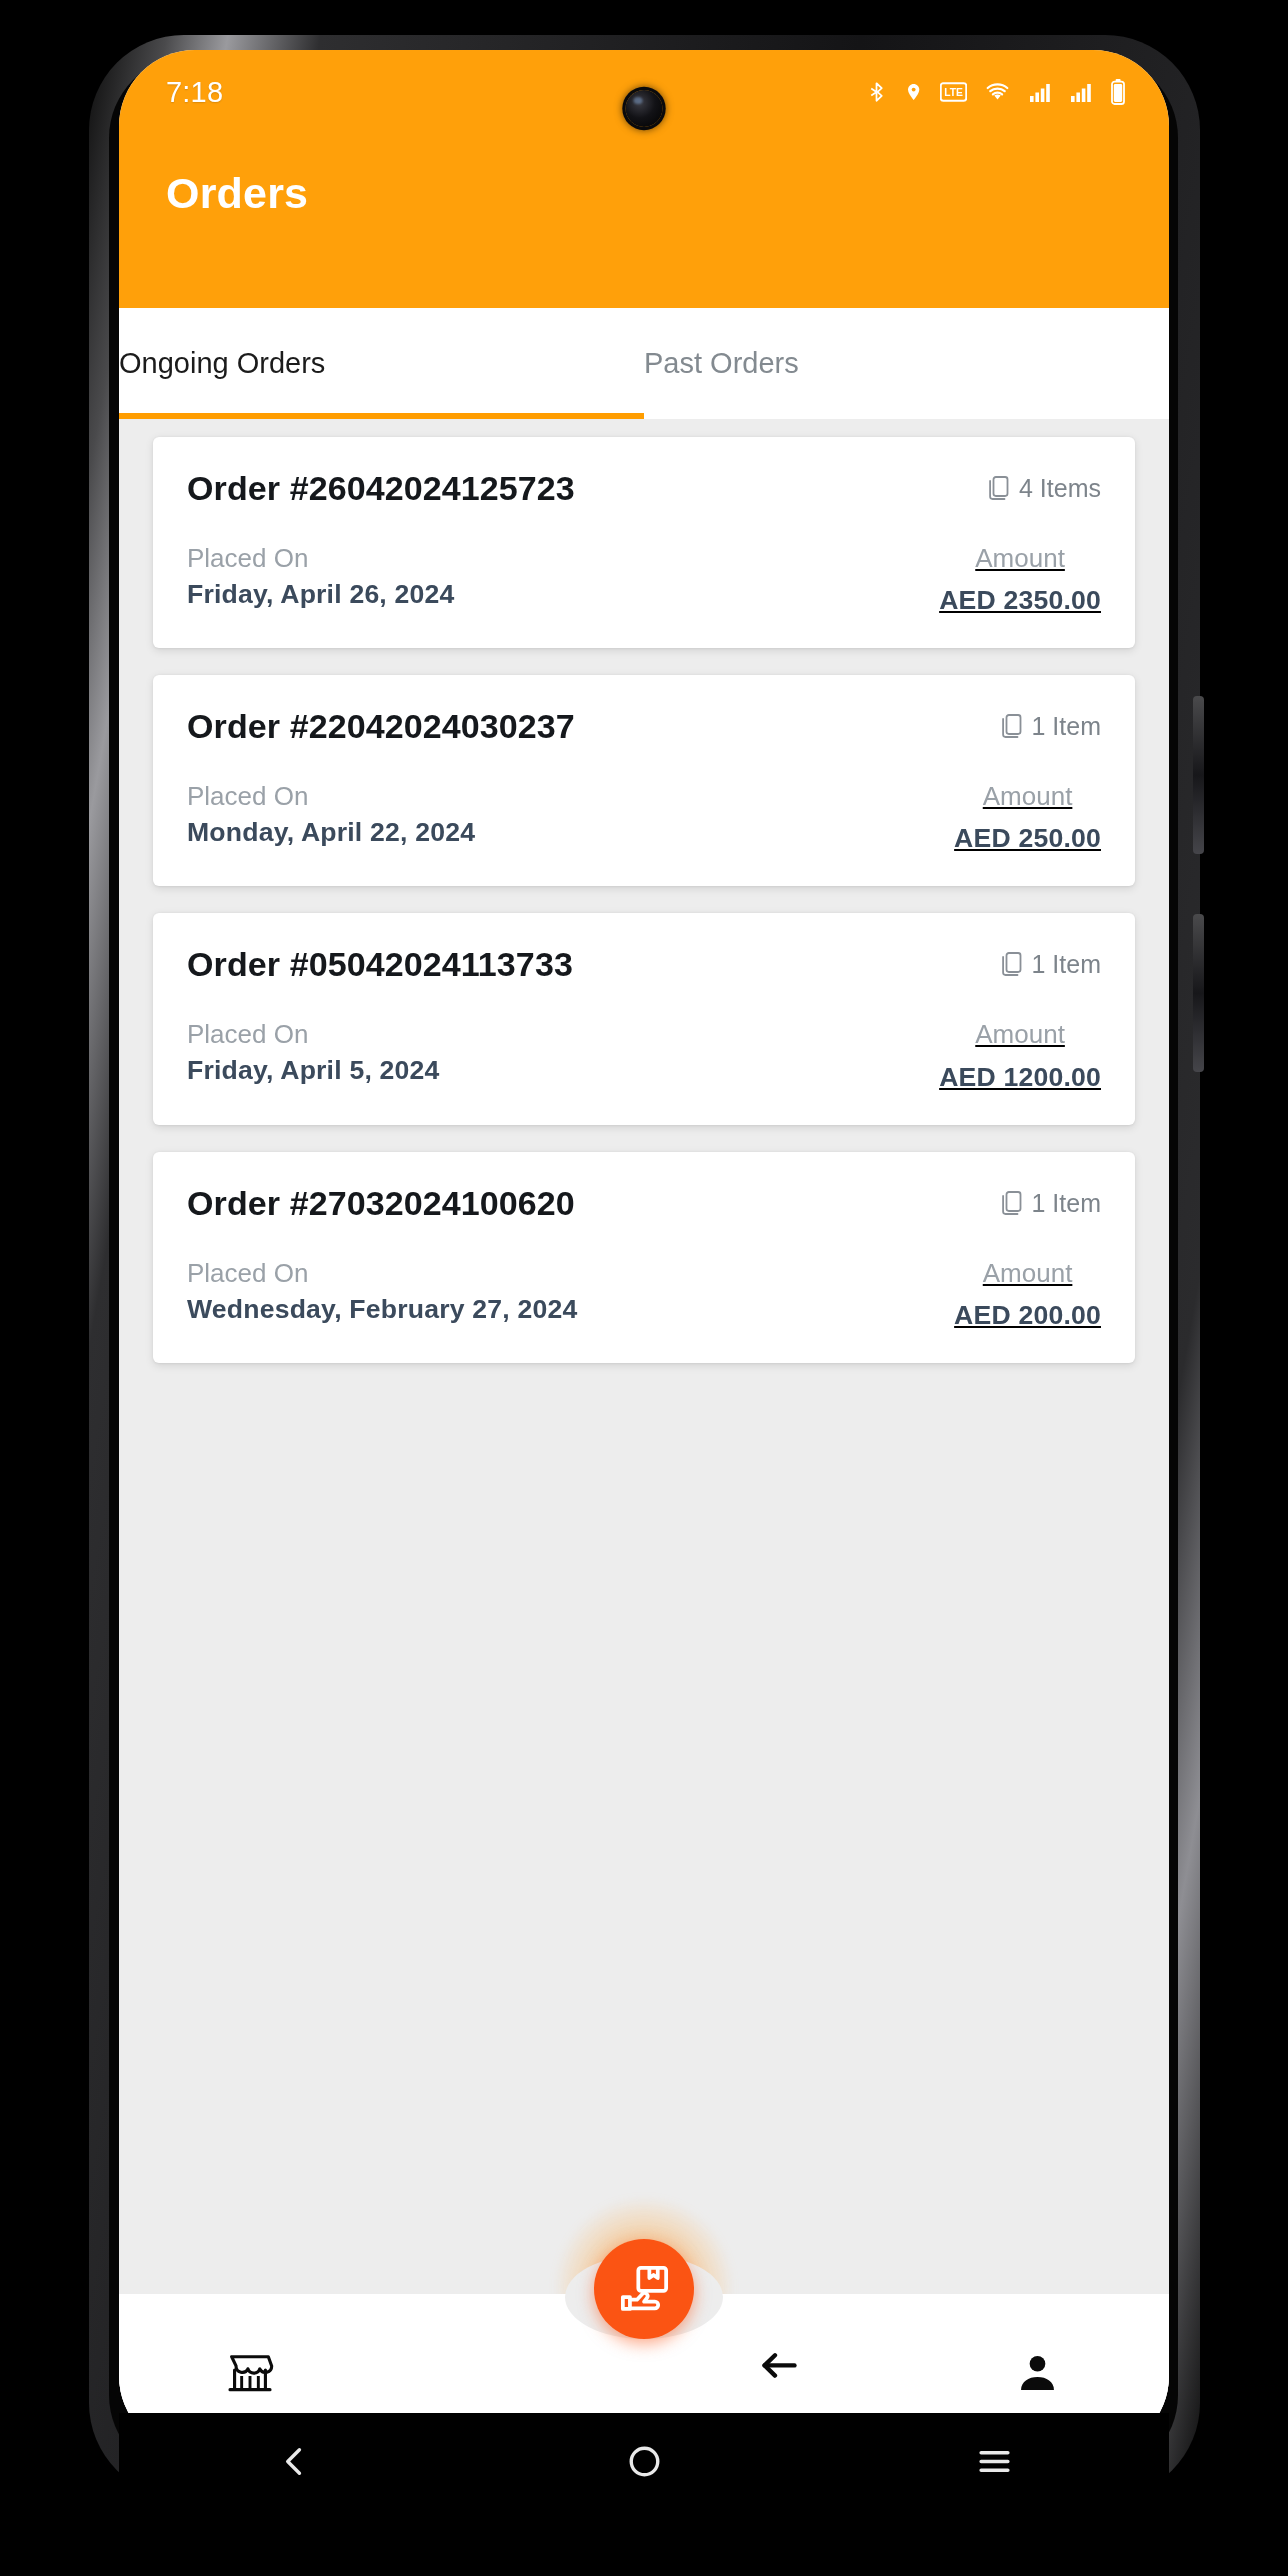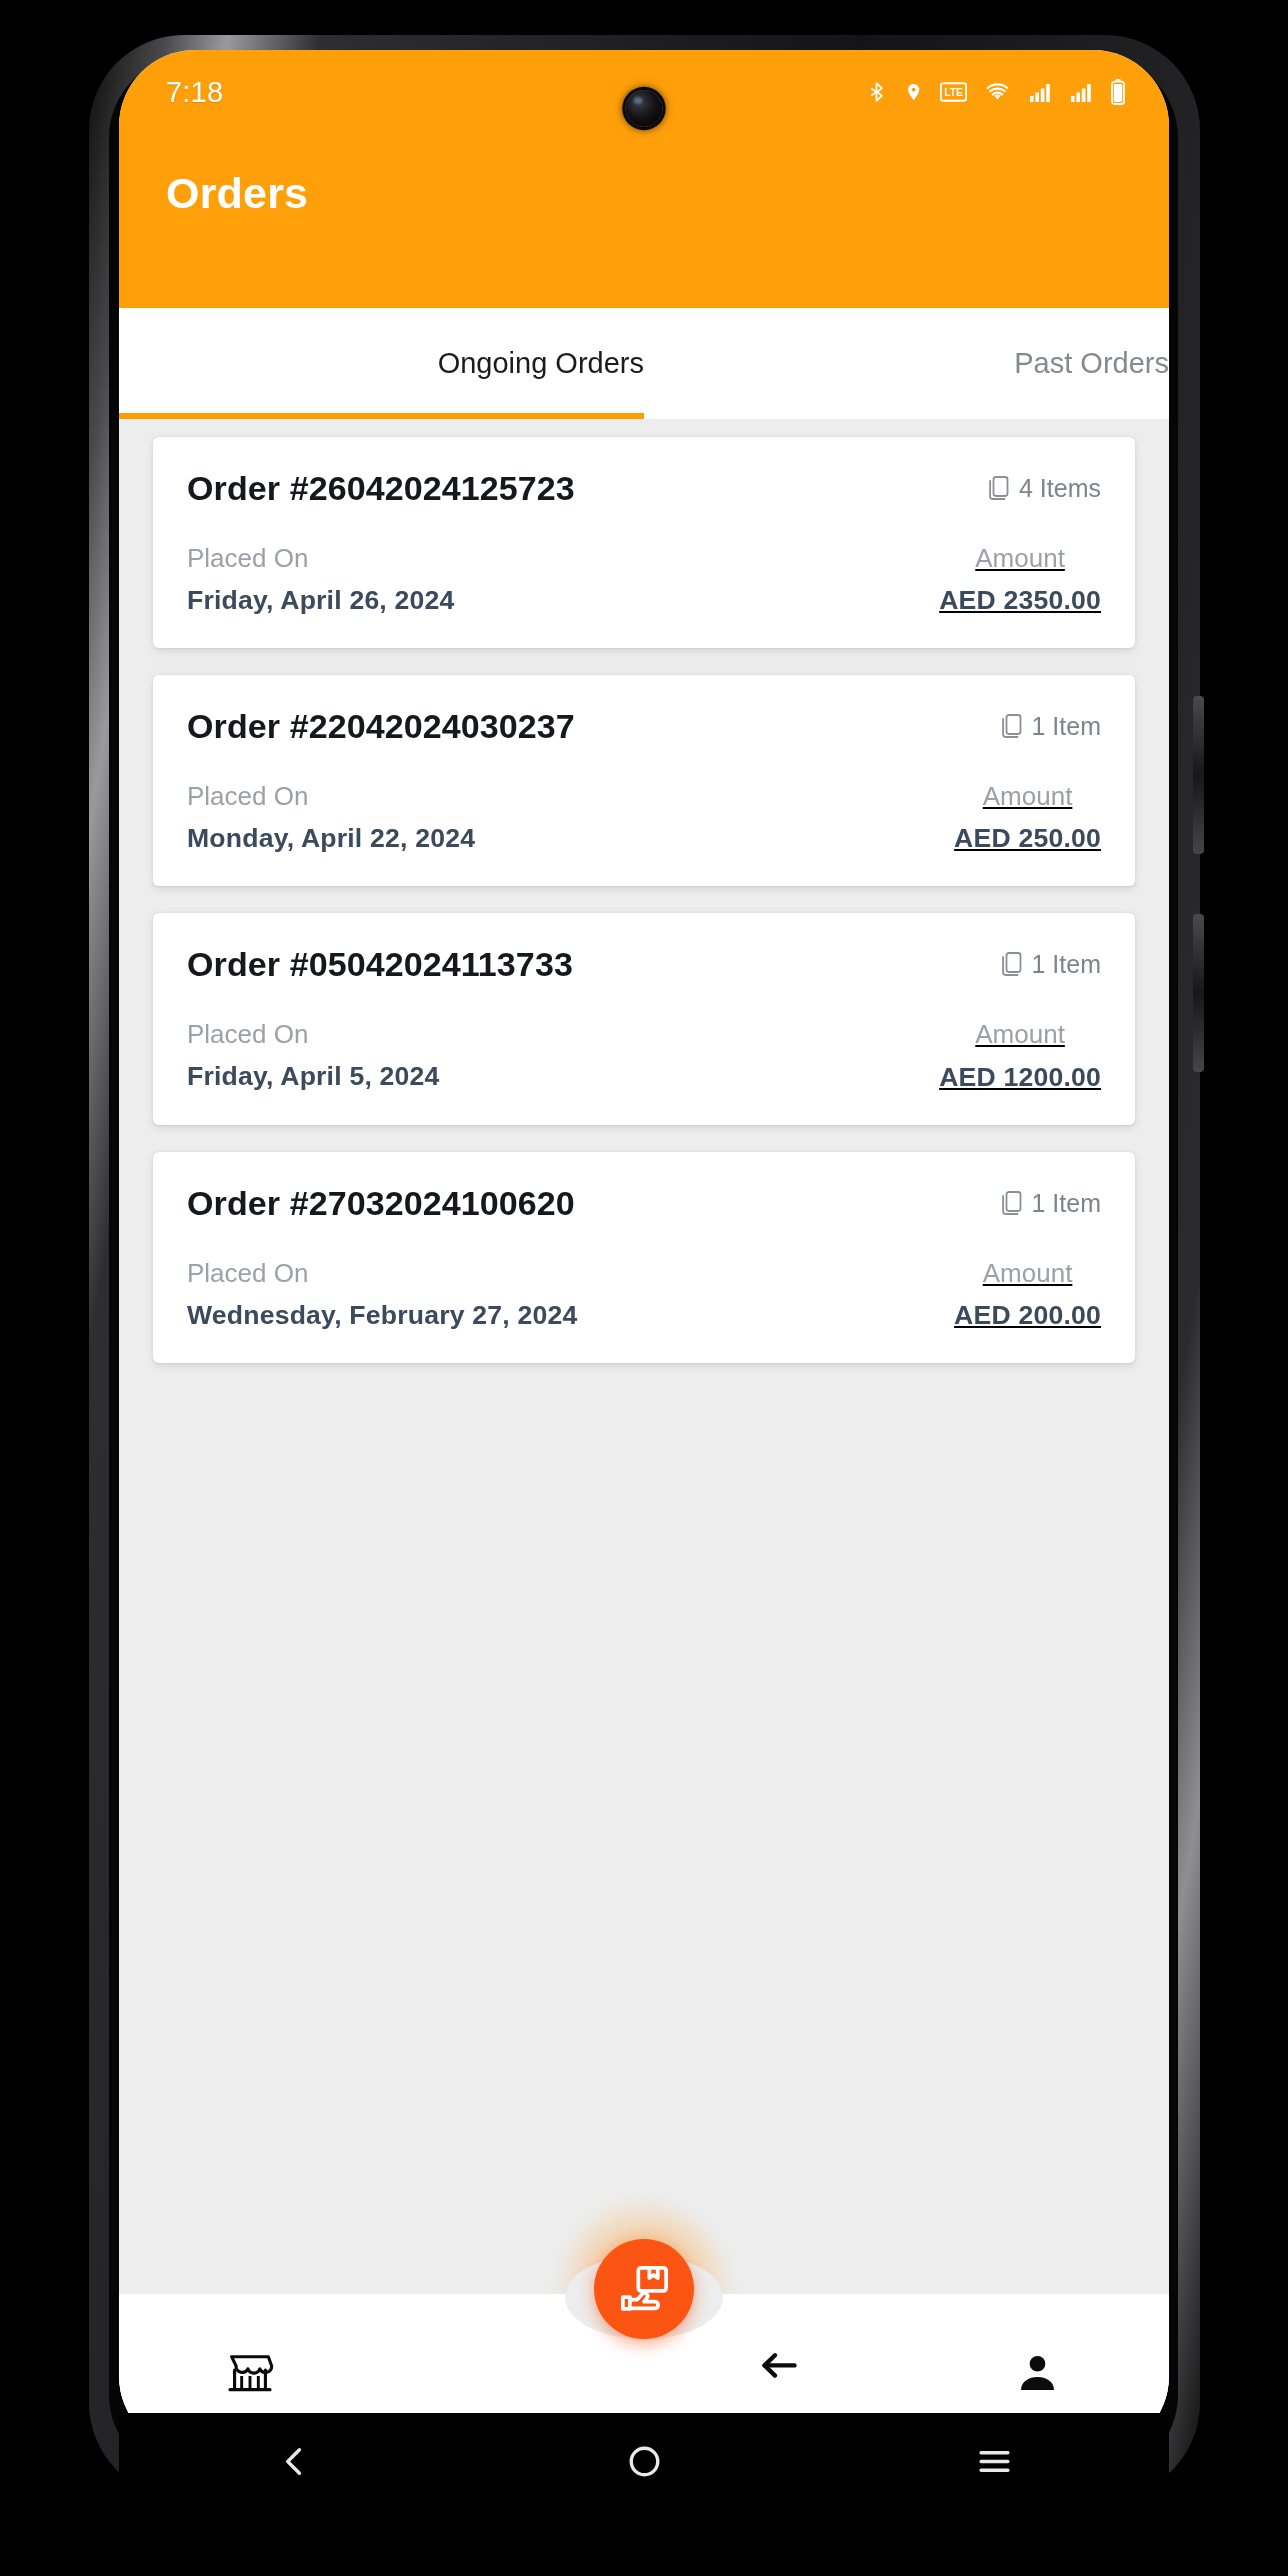--- a/index.html
+++ b/index.html
@@ -63,21 +63,21 @@
     position:absolute; left:47px; top:119px;
     color:#fff; font-size:43px; font-weight:700; letter-spacing:0.2px;
   }
 
   
   .tabs{
     position:absolute; left:0; top:258px; width:100%; height:111px;
     background:#fff; display:flex;
   }
   .tab{
-    flex:1; display:flex; align-items:center; justify-content:flex-end;
+    flex:1; display:flex; align-items:center; justify-content:flex-start;
     font-size:29px; position:relative; cursor:pointer;
   }
   .tab.active{ color:#1b1b1b; font-weight:400; }
   .tab.inactive{ color:#838a90; font-weight:400; }
   .tab.active::after{
     content:""; position:absolute; left:0; bottom:0; width:100%; height:5.6px;
     background:#FF9D00;
   }
 
   
@@ -89,21 +89,21 @@
     margin:0 34px 27px 34px; background:#fff; border-radius:6px;
     padding:32px 34px 32px 34px;
     box-shadow:0 2.4px 8px rgba(0,0,0,.10), 0 0.8px 2.4px rgba(0,0,0,.06);
   }
   .card-top{ display:flex; align-items:center; justify-content:space-between; }
   .order-no{ font-size:34px; font-weight:700; color:#15181c; letter-spacing:0.1px; }
   .items{ display:flex; align-items:center; gap:8px; color:#7d848b; font-size:25px; }
   .items svg{ display:block; }
 
   .card-bot{ display:flex; align-items:flex-start; justify-content:space-between; margin-top:35px; }
-  .col-l{ display:flex; flex-direction:column; gap:11px; }
+  .col-l{ display:flex; flex-direction:column; gap:5px; }
   .col-r{ display:flex; flex-direction:column; gap:11.3px; align-items:center;text-decoration:underline; }
   .lbl{ font-size:26px; color:#9aa1a8; font-weight:400; }
   .val{ font-size:26.6px; color:#3b4a5c; font-weight:700; letter-spacing:0.2px; }
 
   
   .navwrap{ position:absolute; left:0; bottom:0; width:100%; height:190px; }
   .navbg{
     position:absolute; left:0; bottom:0; width:100%; height:158px; background:#fff;
   }
   .notch-cut{

